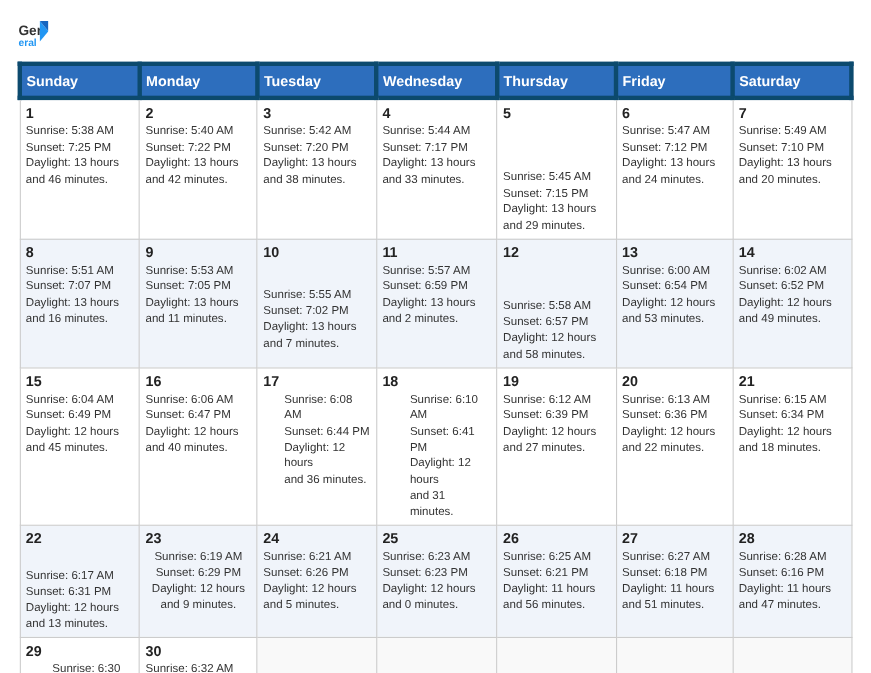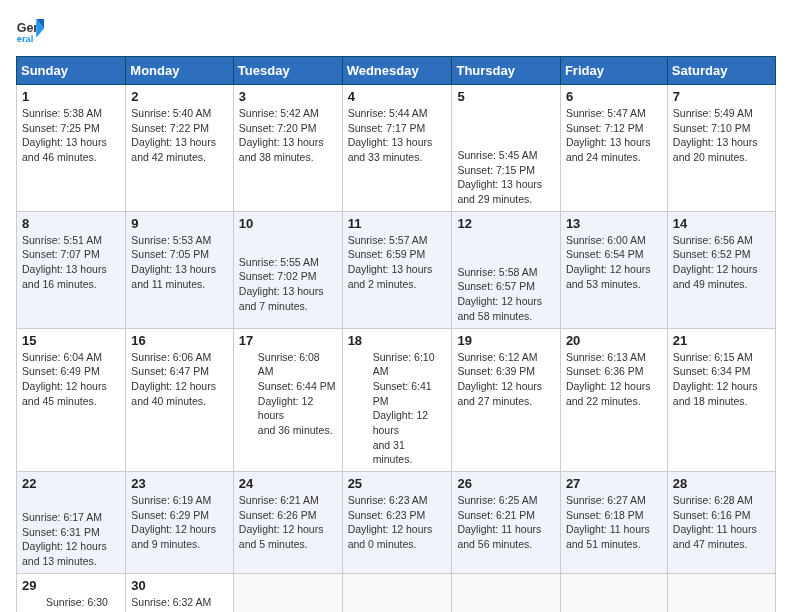--- a/index.html
+++ b/index.html
@@ -42,21 +42,21 @@
       border-collapse: collapse;
       font-size: 11px;
     }
     .calendar-table th {
       background-color: #2d6ebd;
       color: #fff;
       padding: 6px 4px;
       text-align: left;
       font-size: 13px;
       font-weight: bold;
-      border: 1px solid #0c4a6e;
+      border: 4px solid #0c4a6e;
     }
     .calendar-table td {
       border: 1px solid #ccc;
       padding: 4px 5px;
       vertical-align: top;
       background: #fff;
       width: 113px;
       min-height: 80px;
     }
     .calendar-table tr:nth-child(even) td {
@@ -201,21 +201,21 @@
         </td>
         <td>
           <span class="day-num">13</span>
           <div class="day-detail" style="white-space: pre-line;">Sunrise: 6:00 AM
 Sunset: 6:54 PM
 Daylight: 12 hours
 and 53 minutes.</div>
         </td>
         <td>
           <span class="day-num">14</span>
-          <div class="day-detail" style="white-space: pre-line;">Sunrise: 6:56 AM
+          <div class="day-detail" style="white-space: pre-line;">Sunrise: 6:02 AM
 Sunset: 6:52 PM
 Daylight: 12 hours
 and 49 minutes.</div>
         </td>
       </tr>
       <tr>
         <td>
           <span class="day-num">15</span>
           <div class="day-detail" style="white-space: pre-line;">Sunrise: 6:04 AM
 Sunset: 6:49 PM
@@ -268,21 +268,21 @@
       <tr>
         <td>
           <span class="day-num">22</span>
           <div class="day-detail" style="white-space: pre-line; margin-top: 19px;">Sunrise: 6:17 AM
 Sunset: 6:31 PM
 Daylight: 12 hours
 and 13 minutes.</div>
         </td>
         <td>
           <span class="day-num">23</span>
-          <div class="day-detail" style="white-space: pre-line;">Sunrise: 6:19 AM
+          <div class="day-detail" style="white-space: pre-line; text-align: center;">Sunrise: 6:19 AM
 Sunset: 6:29 PM
 Daylight: 12 hours
 and 9 minutes.</div>
         </td>
         <td>
           <span class="day-num">24</span>
           <div class="day-detail" style="white-space: pre-line;">Sunrise: 6:21 AM
 Sunset: 6:26 PM
 Daylight: 12 hours
 and 5 minutes.</div>

